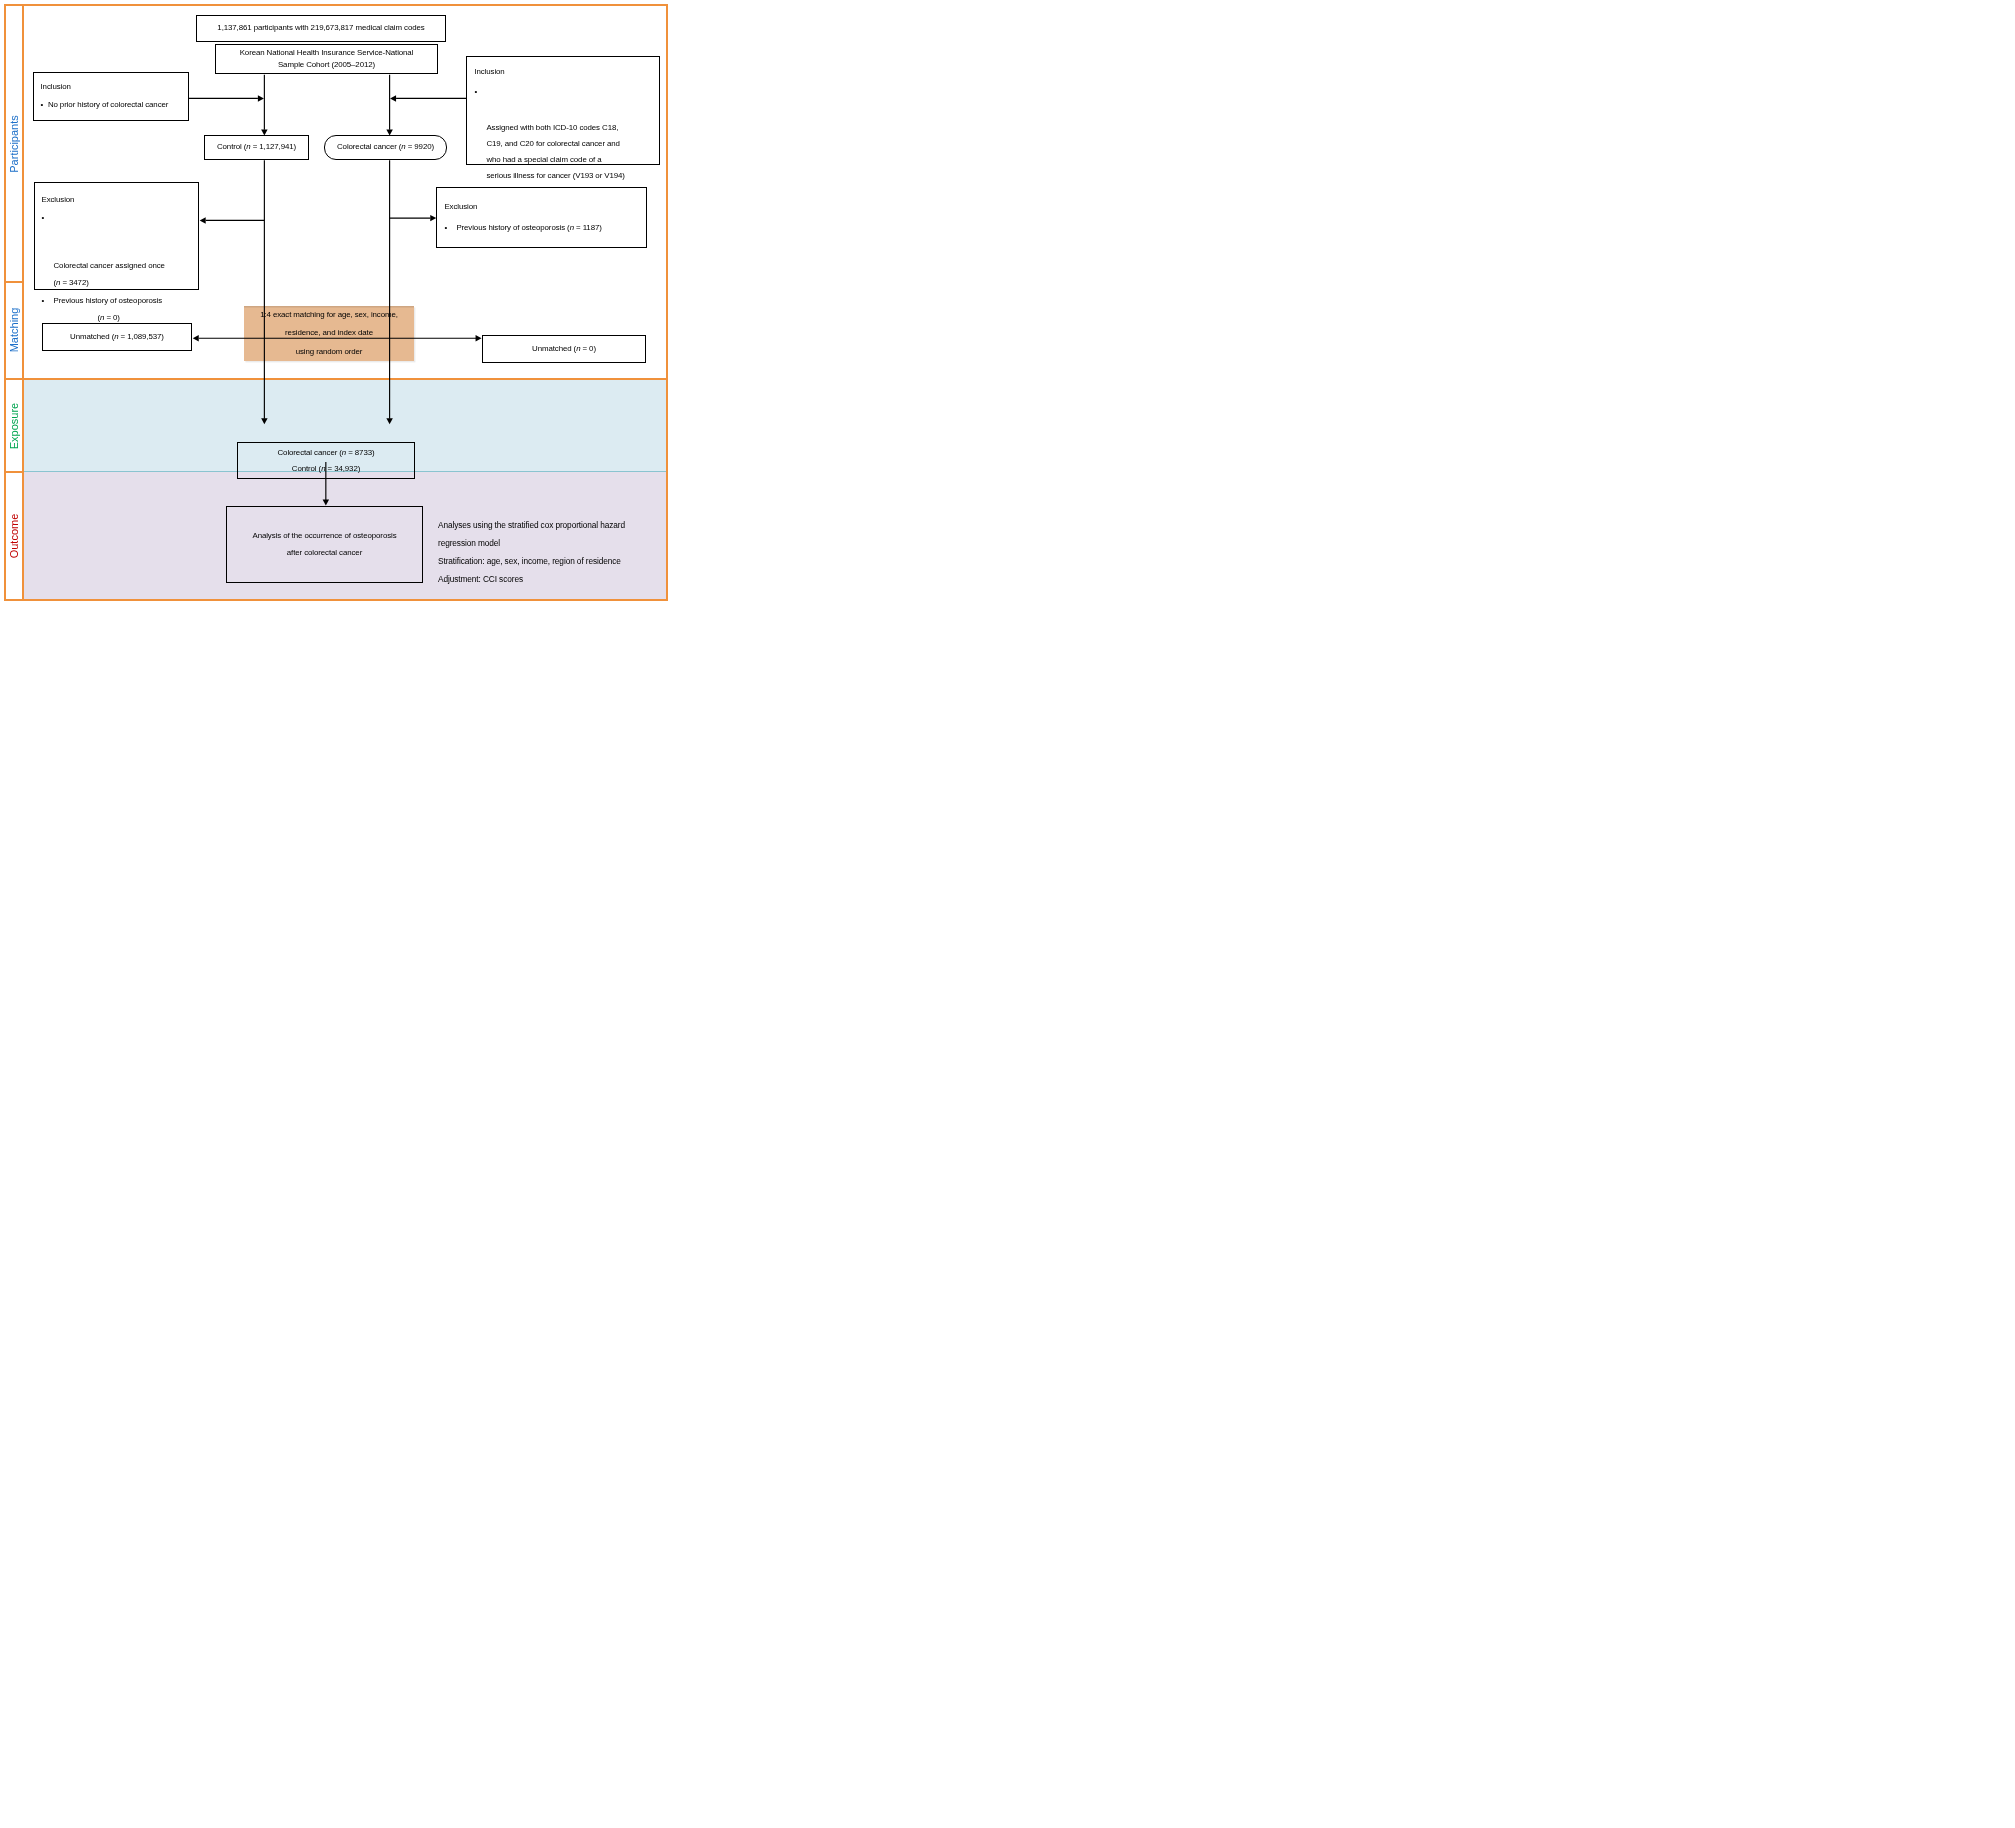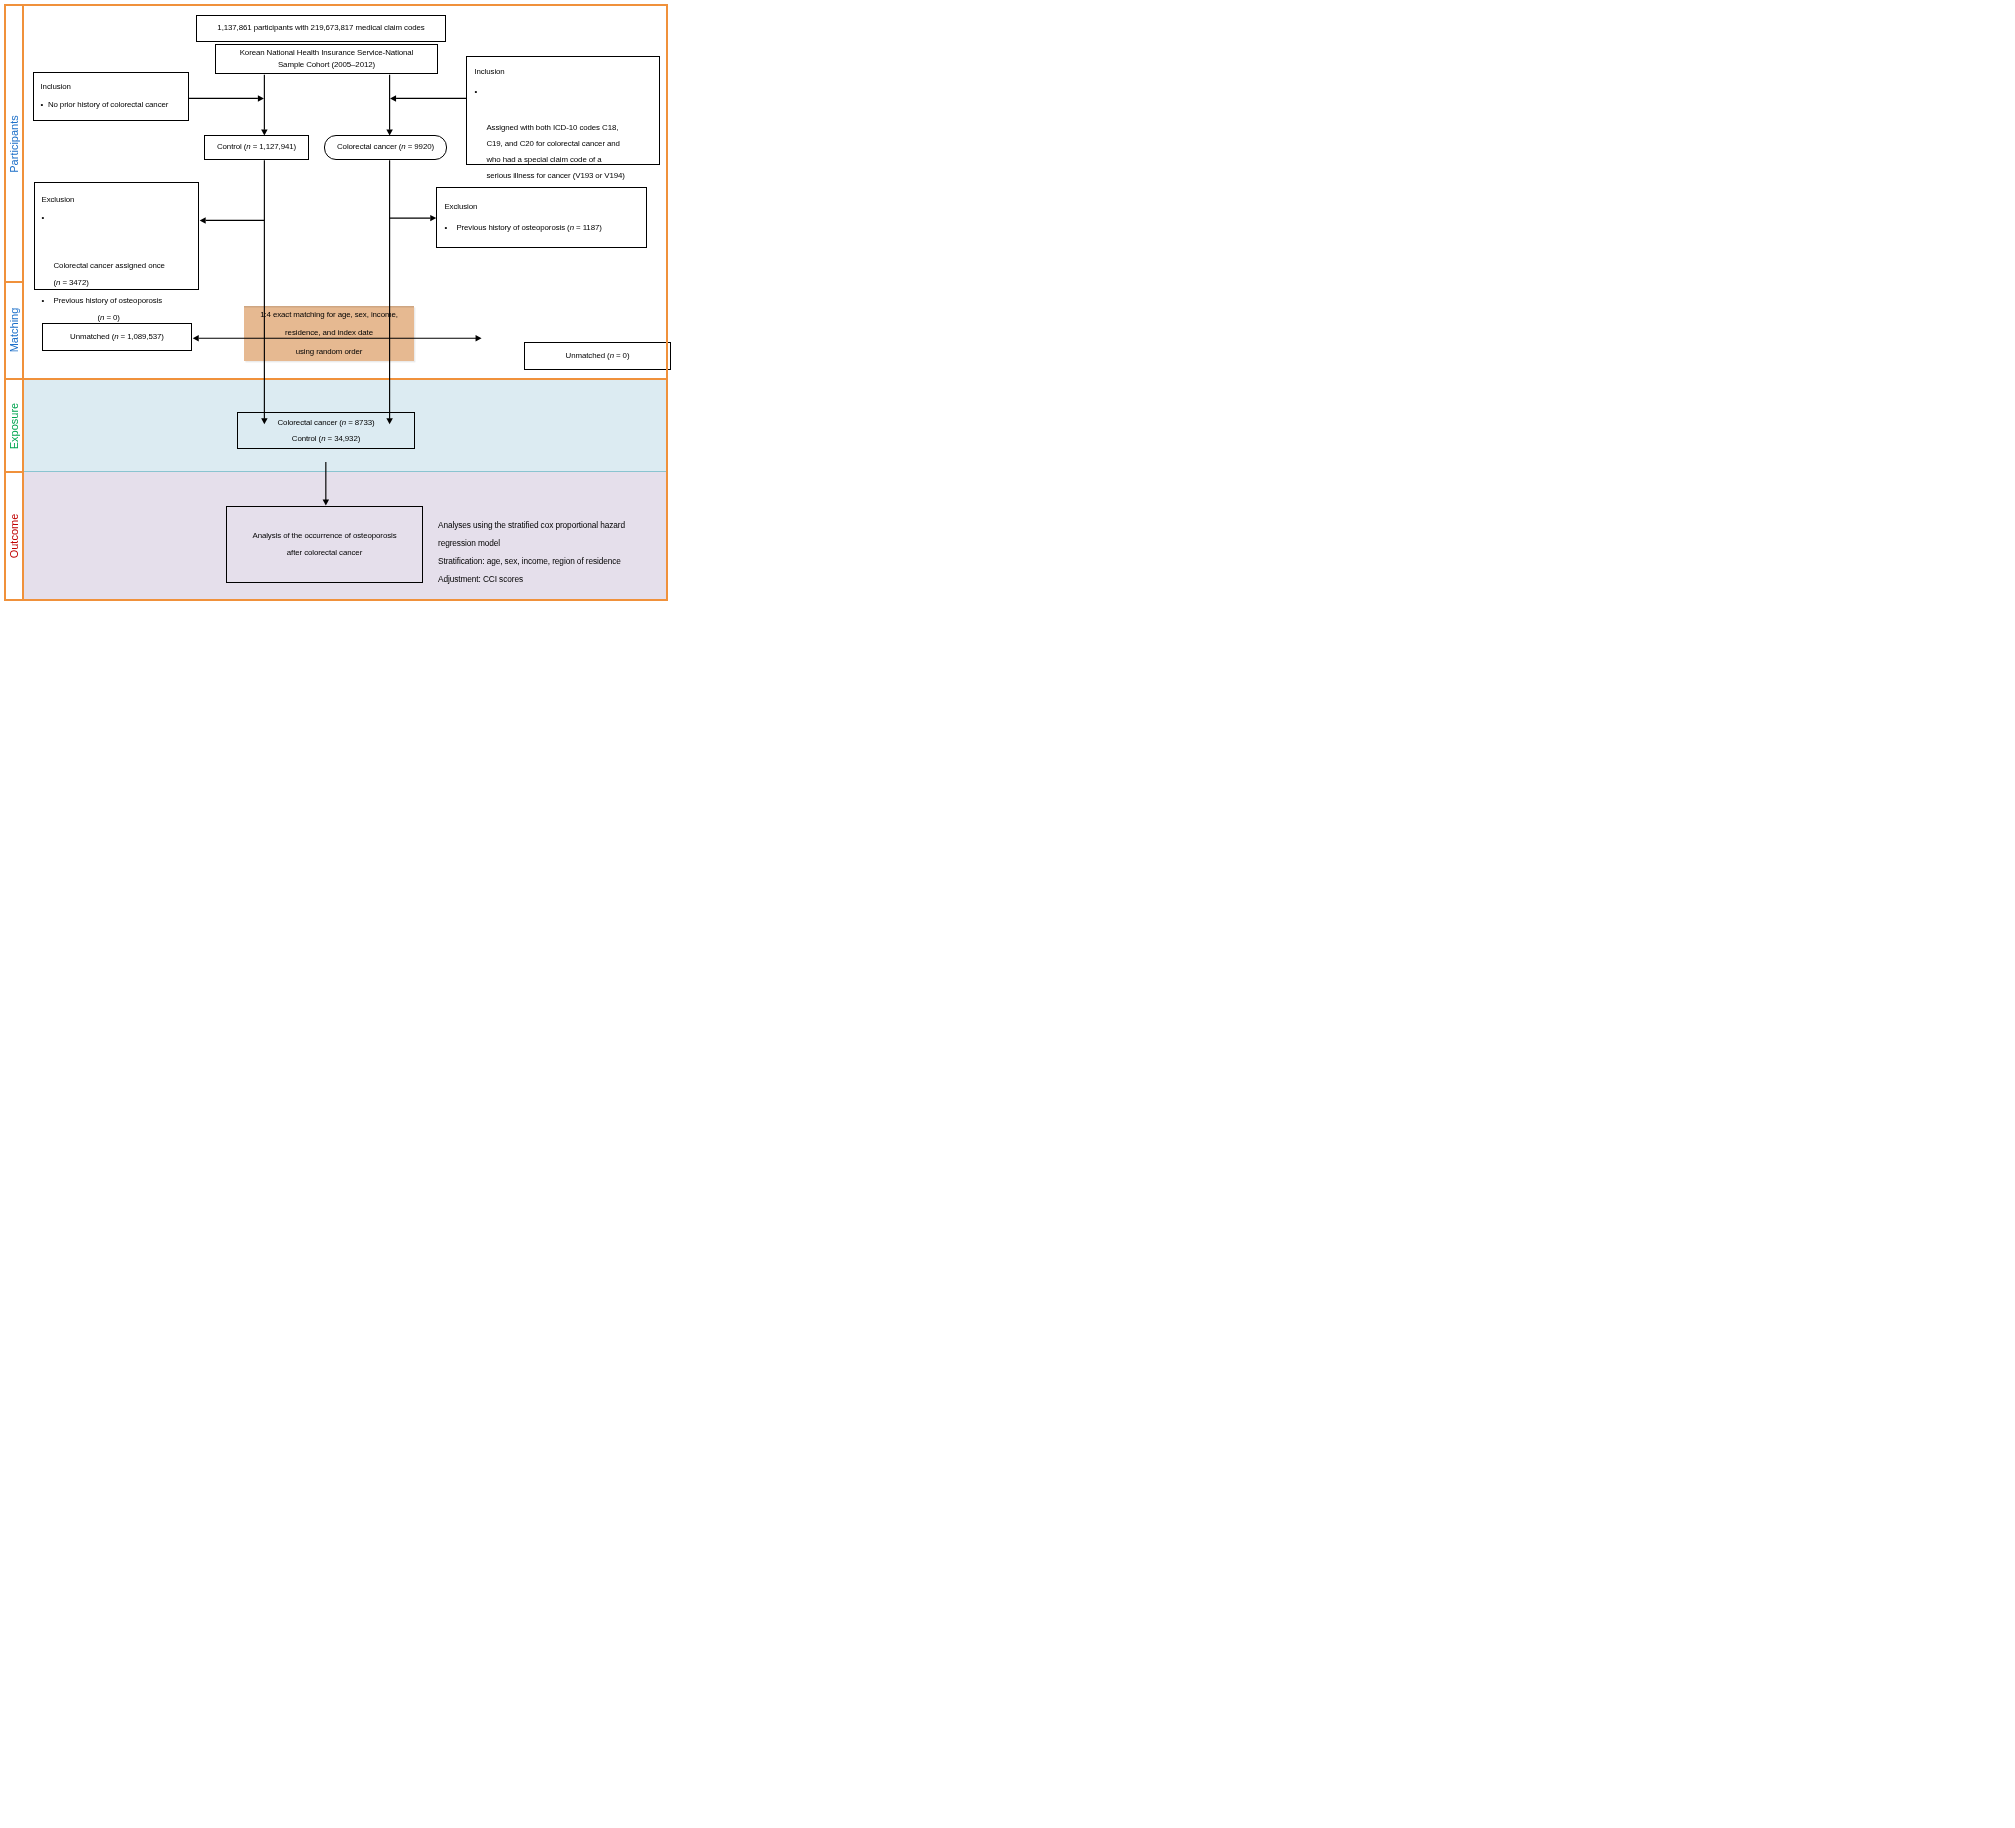--- a/index.html
+++ b/index.html
@@ -126,25 +126,25 @@
   </div>
 
   <div class="abs wbox" id="matching-box" style="left:244px;top:306px;width:170px;height:55px;">
     <div class="bline">1:4 exact matching for age, sex, income,</div>
     <div class="bline">residence, and index date</div>
     <div class="bline">using random order</div>
   </div>
   <div class="abs wbox" style="left:42px;top:323px;width:150px;height:28px;">
     <div class="bline">Unmatched (<i>n</i> = 1,089,537)</div>
   </div>
-  <div class="abs wbox" style="left:482px;top:342px;width:147px;height:28px;margin-left:42px;">
+  <div class="abs wbox" style="left:482px;top:335px;width:164px;height:28px;">
     <div class="bline">Unmatched (<i>n</i> = 0)</div>
   </div>
 
-  <div class="abs wbox clearbox" style="left:237px;top:412px;width:178px;height:37px;line-height:15.7px;">
+  <div class="abs wbox clearbox" style="left:237px;top:442px;width:178px;height:37px;line-height:15.7px;">
     <div class="bline">Colorectal cancer (<i>n</i> = 8733)</div>
     <div class="bline">Control (<i>n</i> = 34,932)</div>
   </div>
 
   <div class="abs wbox clearbox" style="left:226px;top:506px;width:197px;height:77px;line-height:16.6px;">
     <div class="bline">Analysis of the occurrence of osteoporosis</div>
     <div class="bline">after colorectal cancer</div>
   </div>
 
   <div class="abs" id="outcome-notes" style="left:438px;top:516px;width:222px;">

